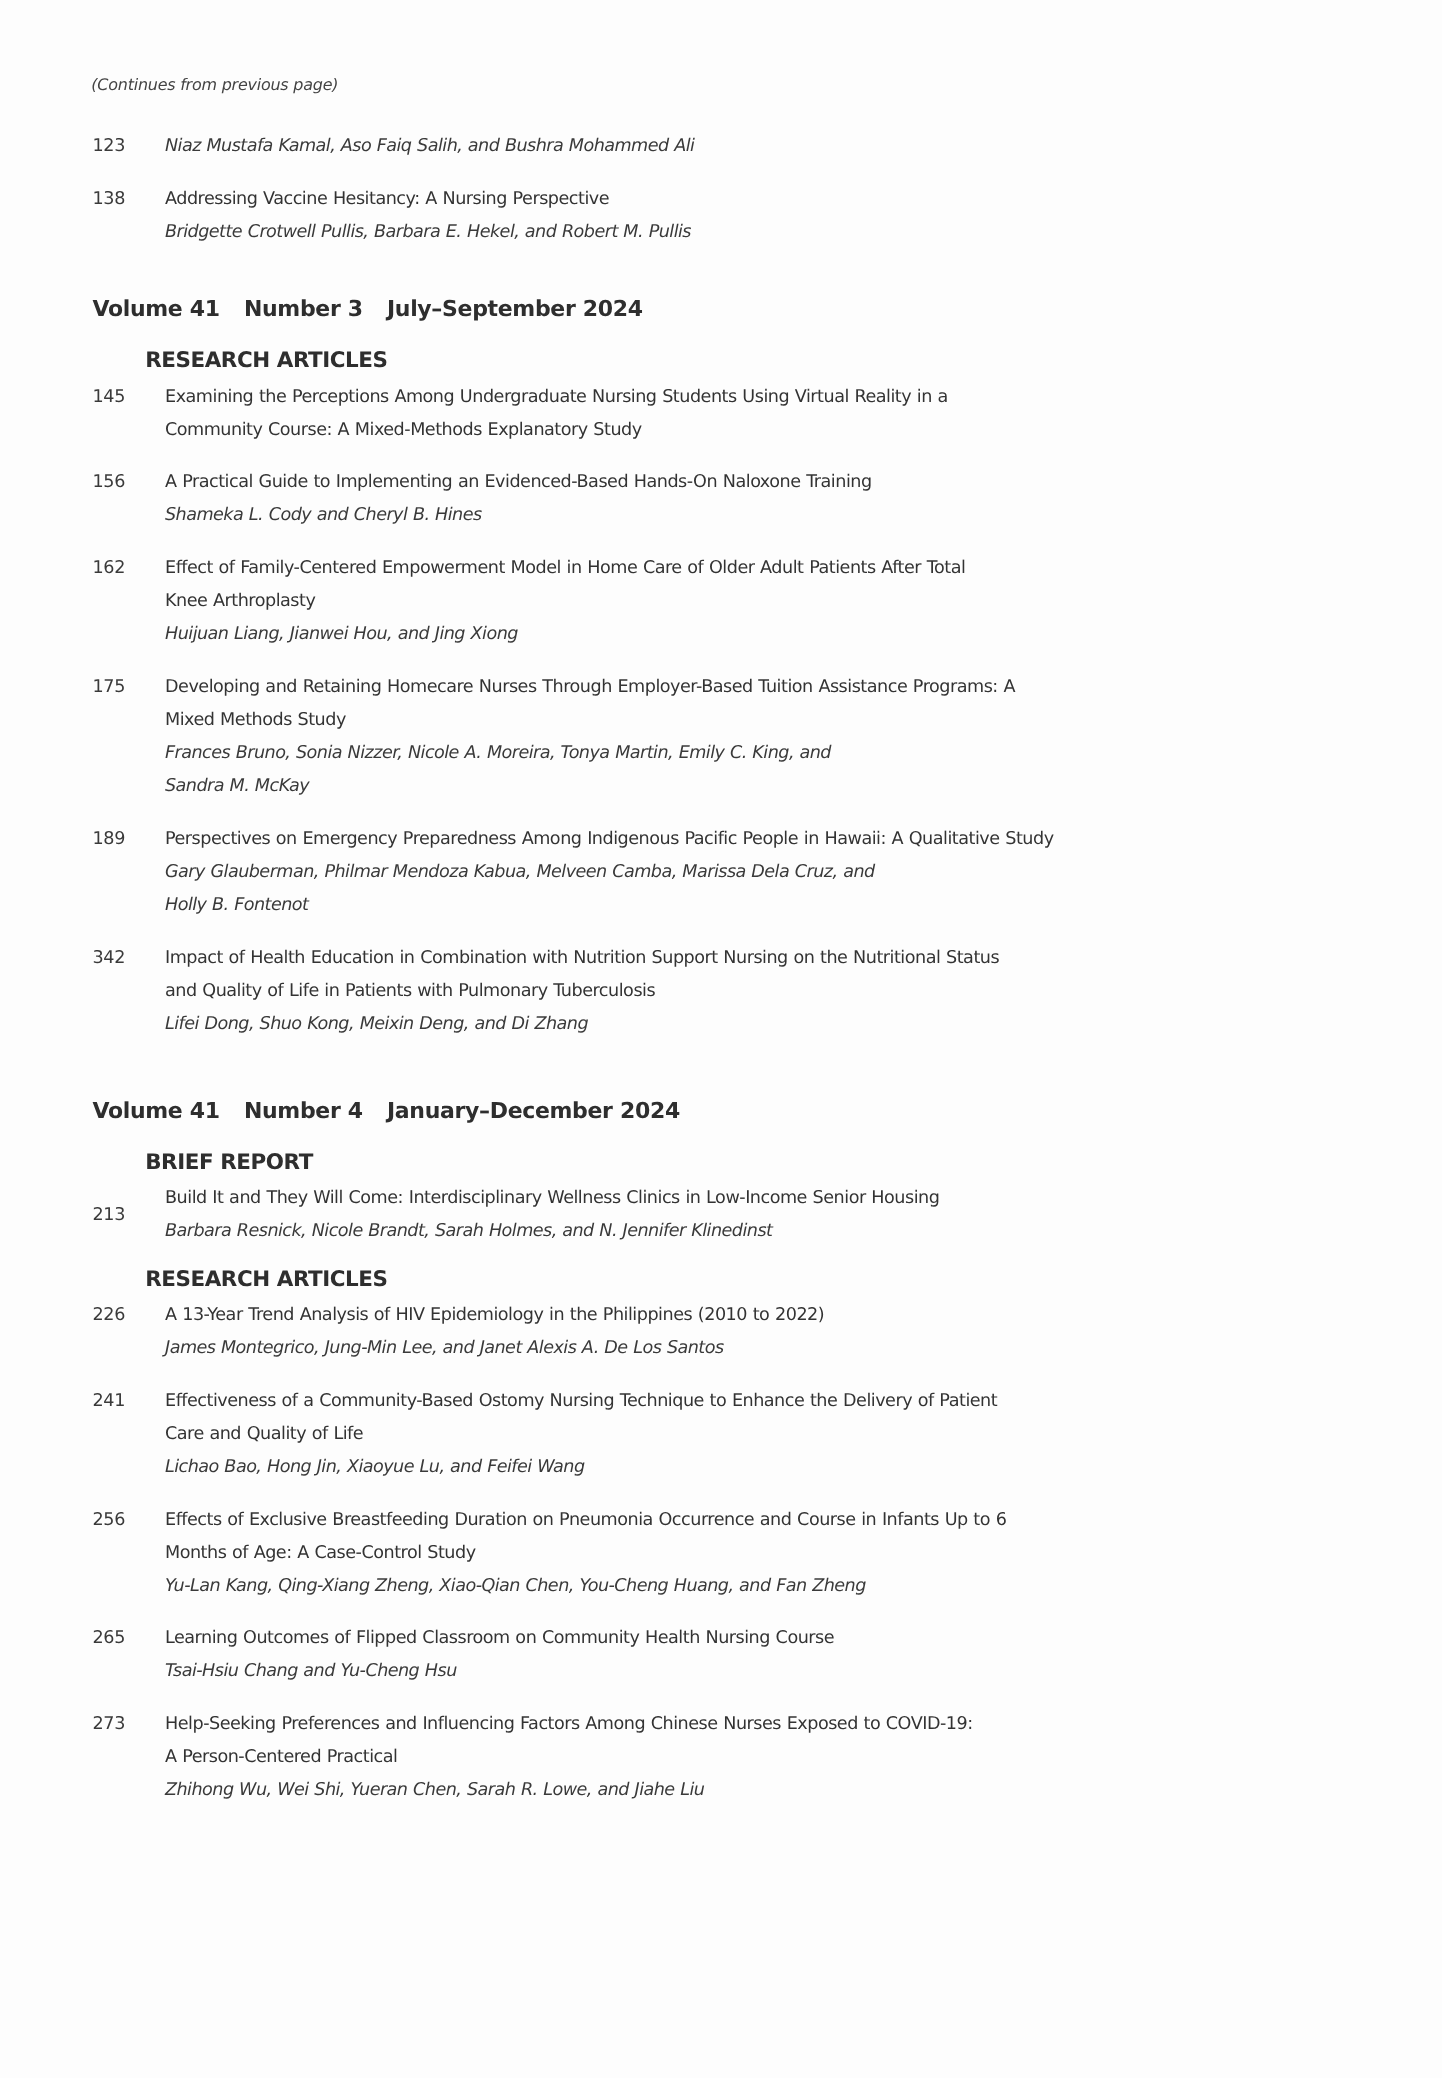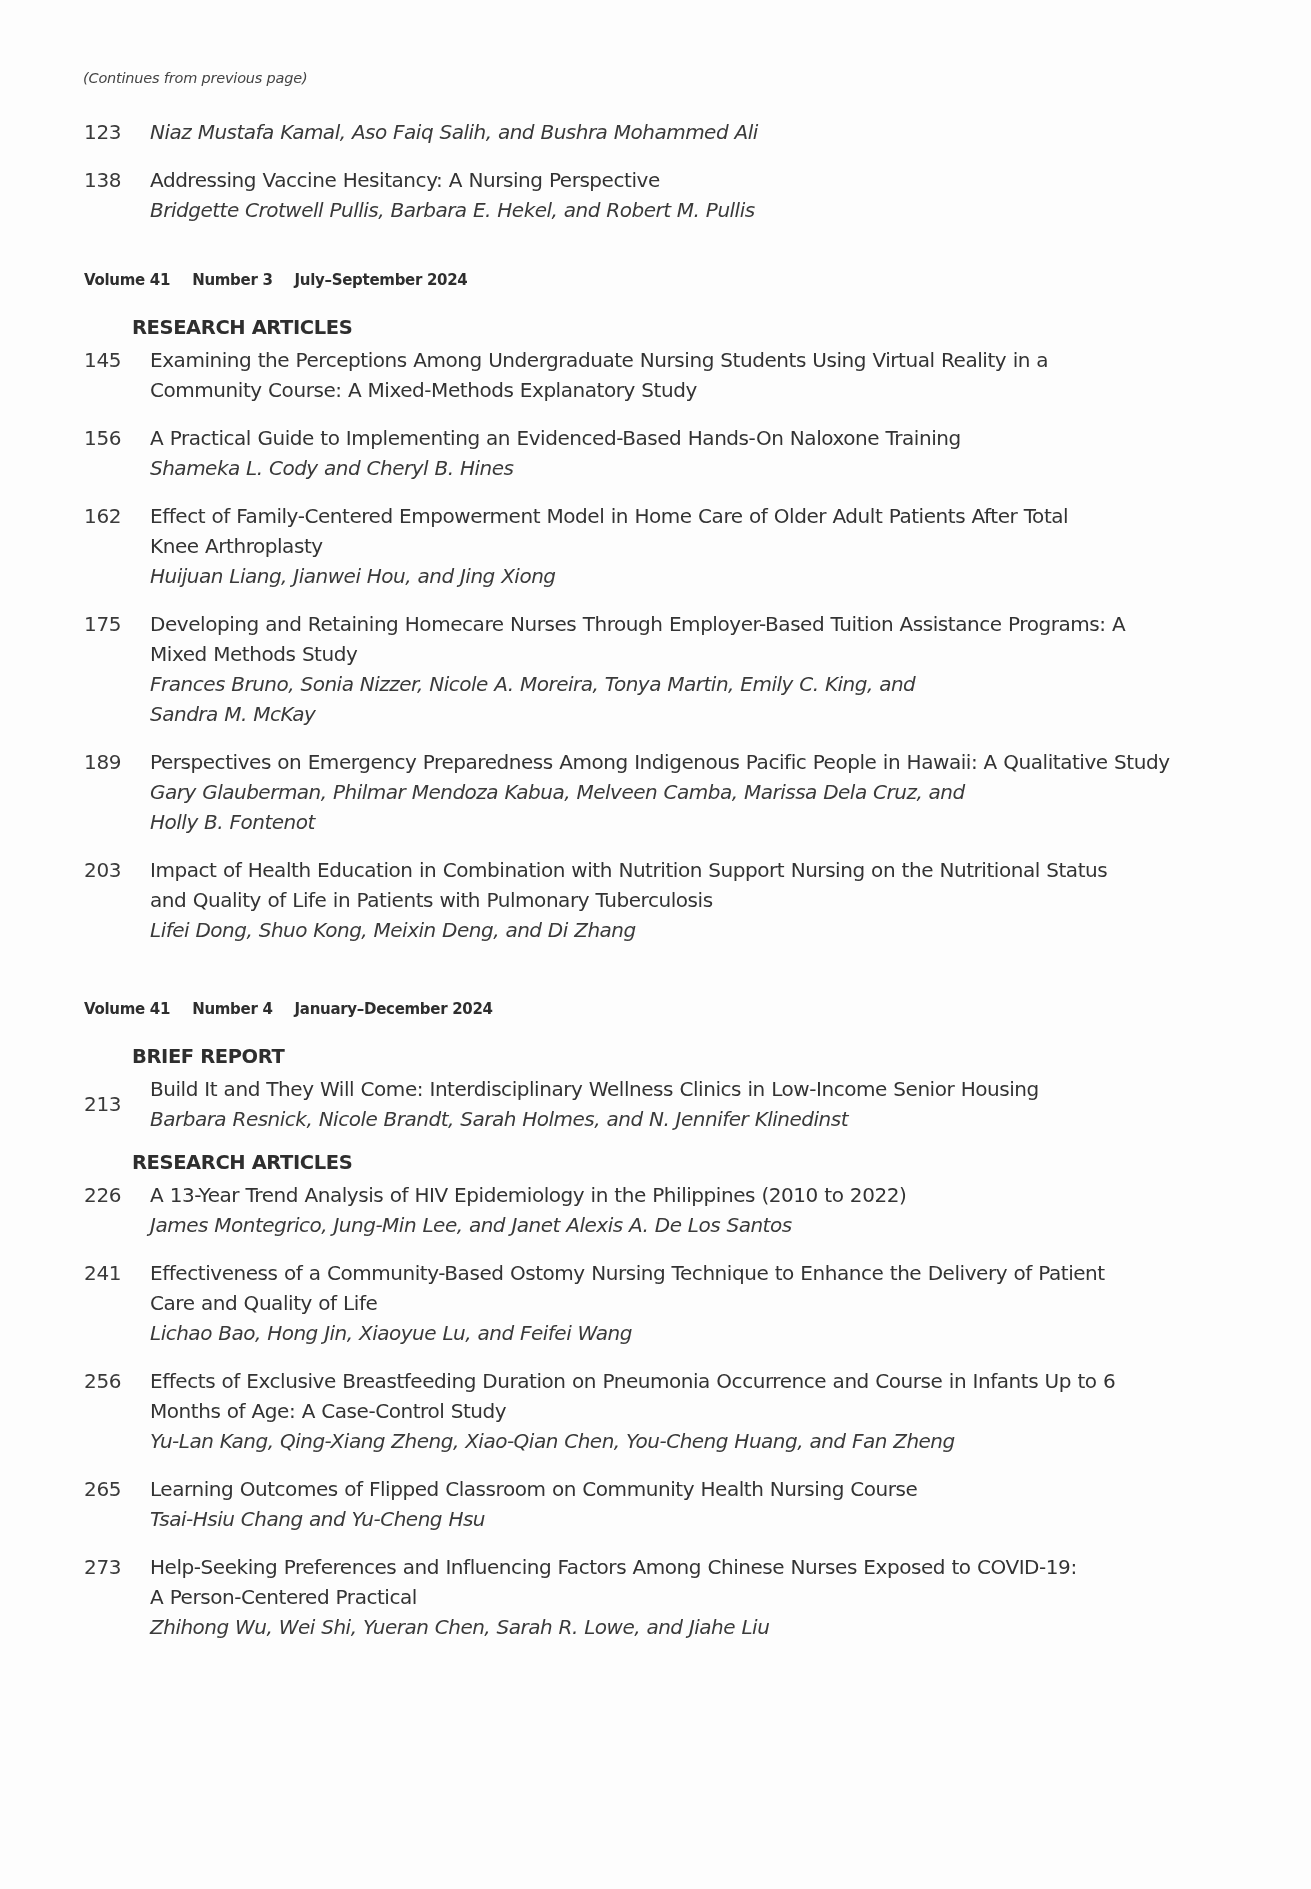--- a/index.html
+++ b/index.html
@@ -36,21 +36,21 @@
   .content {
     position: absolute;
     left: 84px;
     top: 117px;
     width: 1160px;
   }
   .entry {
     display: flex;
     margin-bottom: 18px;
     line-height: 30px;
-    font-size: 20px;
+    font-size: 16px;
   }
   .entry .page-num {
     width: 66px;
     flex: 0 0 66px;
     color: #3a3a3a;
     letter-spacing: -0.3px;
   }
   .entry .body {
     flex: 1 1 auto;
   }
@@ -60,21 +60,21 @@
     letter-spacing: -0.45px;
     word-spacing: 0.5px;
   }
   .entry .authors .line {
     font-style: italic;
     color: #3a3a3a;
     letter-spacing: -0.5px;
   }
   .issue-heading {
     font-weight: bold;
-    font-size: 15px;
+    font-size: 20px;
     line-height: 30px;
     white-space: nowrap;
     color: #2e2e2e;
     letter-spacing: -0.3px;
   }
   .issue-heading span {
     margin-right: 22px;
   }
   .section-label {
     margin-left: 48px;
@@ -186,21 +186,21 @@
             <span class="line">Perspectives on Emergency Preparedness Among Indigenous Pacific People in Hawaii: A Qualitative Study</span>
           </div>
           <div class="authors">
             <span class="line">Gary Glauberman, Philmar Mendoza Kabua, Melveen Camba, Marissa Dela Cruz, and</span>
             <span class="line">Holly B. Fontenot</span>
           </div>
         </div>
       </div>
 
       <div class="entry">
-        <div class="page-num">203</div>
+        <div class="page-num">342</div>
         <div class="body">
           <div class="title">
             <span class="line">Impact of Health Education in Combination with Nutrition Support Nursing on the Nutritional Status</span>
             <span class="line">and Quality of Life in Patients with Pulmonary Tuberculosis</span>
           </div>
           <div class="authors">
             <span class="line">Lifei Dong, Shuo Kong, Meixin Deng, and Di Zhang</span>
           </div>
         </div>
       </div>

